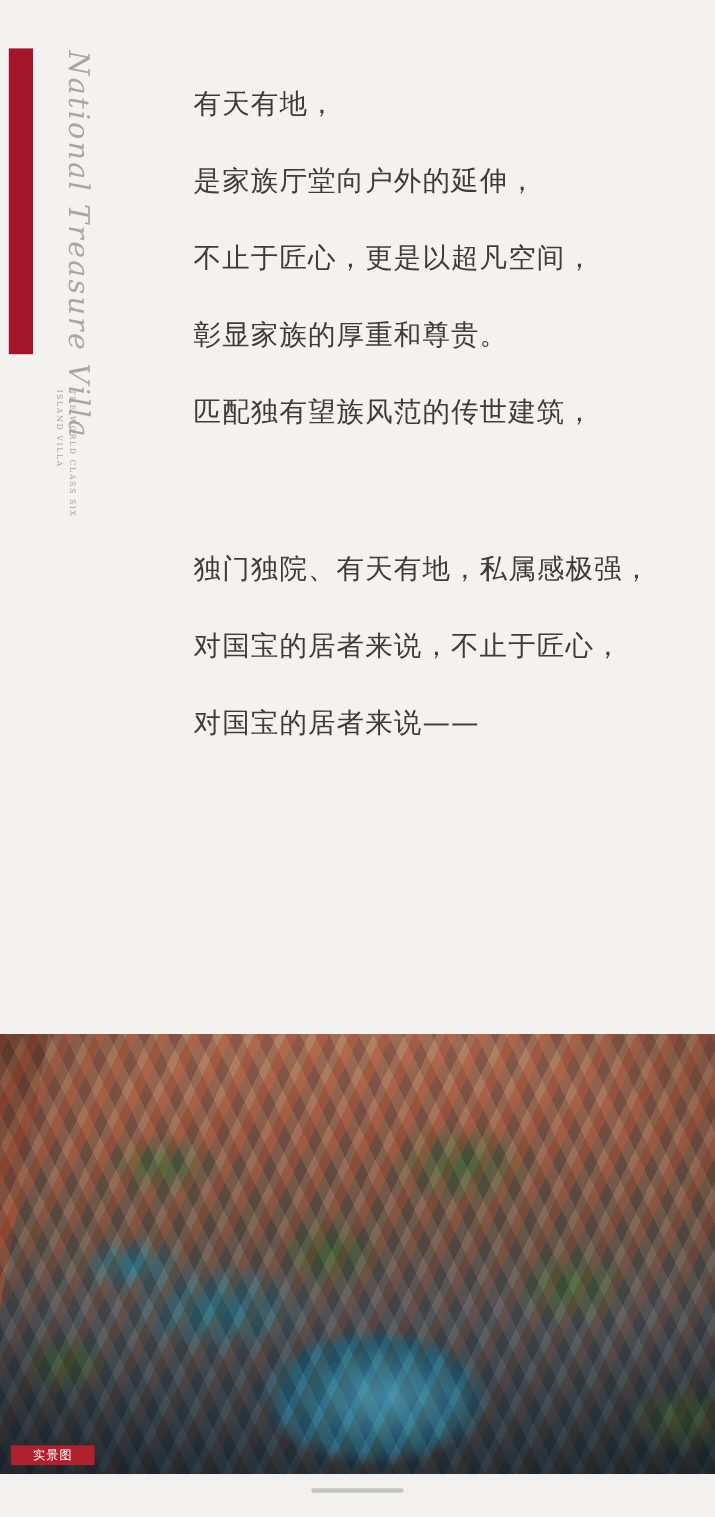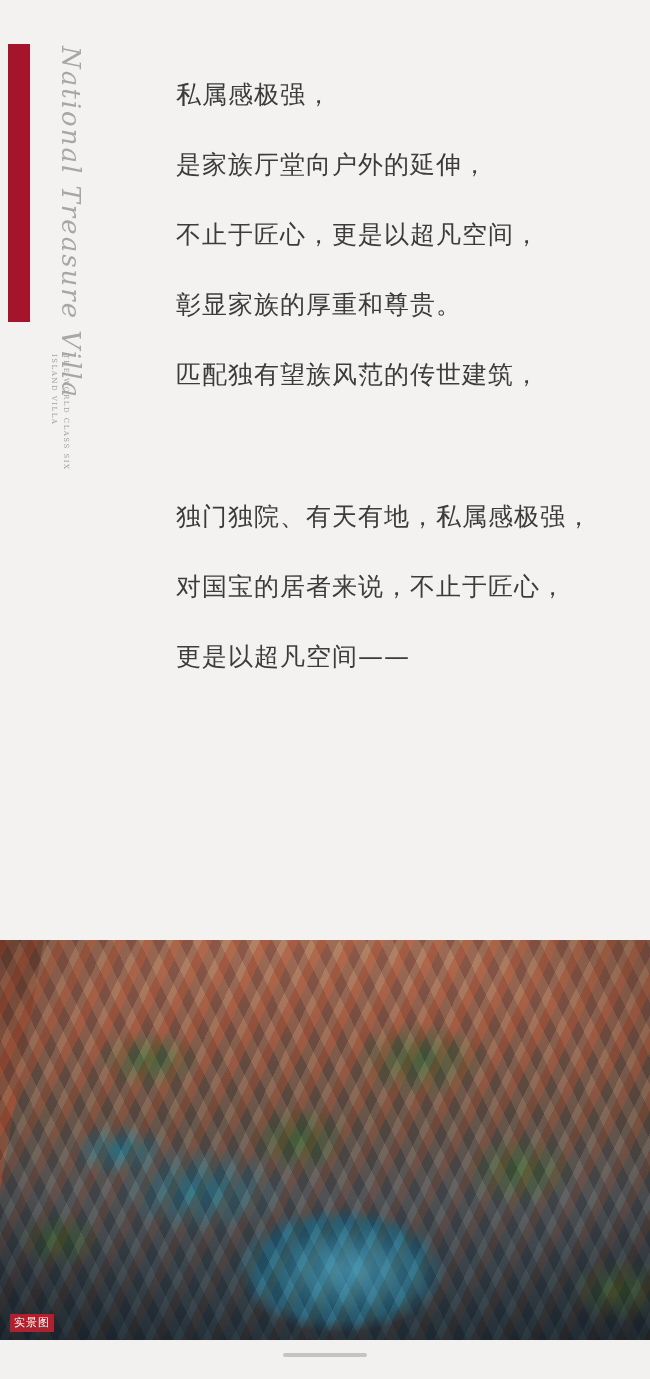--- a/index.html
+++ b/index.html
@@ -162,21 +162,21 @@
     background: radial-gradient(ellipse 520px 330px at 50% 45%, rgba(0,0,0,0) 55%, rgba(0,0,0,.35) 100%);
   }
   .photo-badge {
     position: absolute;
     left: 10px;
     bottom: 8px;
     background: #b02130;
     color: #ffffff;
     font-size: 11px;
     line-height: 16px;
-    padding: 1px 4px;
+    padding: 1px 20px;
     letter-spacing: 1px;
     font-family: "DejaVu Sans", "Liberation Sans", sans-serif;
   }
 
   
   .scroll-pill {
     position: absolute;
     left: 50%;
     transform: translateX(-50%);
     width: 84px;
@@ -205,31 +205,31 @@
 
     <div class="red-bar"></div>
 
     <div class="brand-vertical">
       <div class="brand-script">National Treasure Villa</div>
       <div class="brand-sub">THE WORLD CLASS SIX</div>
       <div class="brand-sub2">ISLAND VILLA</div>
     </div>
 
     <div class="copy">
-      <p>私属感极强，</p>
+      <p>有天有地，</p>
       <p>是家族厅堂向户外的延伸，</p>
       <p>不止于匠心，更是以超凡空间，</p>
       <p>彰显家族的厚重和尊贵。</p>
       <p>匹配独有望族风范的传世建筑，</p>
 
       <div class="para-gap"></div>
 
       <p>独门独院、有天有地，私属感极强，</p>
       <p>对国宝的居者来说，不止于匠心，</p>
-      <p>更是以超凡空间——</p>
+      <p>对国宝的居者来说——</p>
     </div>
   </section>
 
   <div class="scroll-pill scroll-top"></div>
 
   <figure class="photo-wrap">
     <div class="photo">
       <div class="sky"></div>
       <div class="roofscape"></div>
       <div class="rooftiles"></div>

